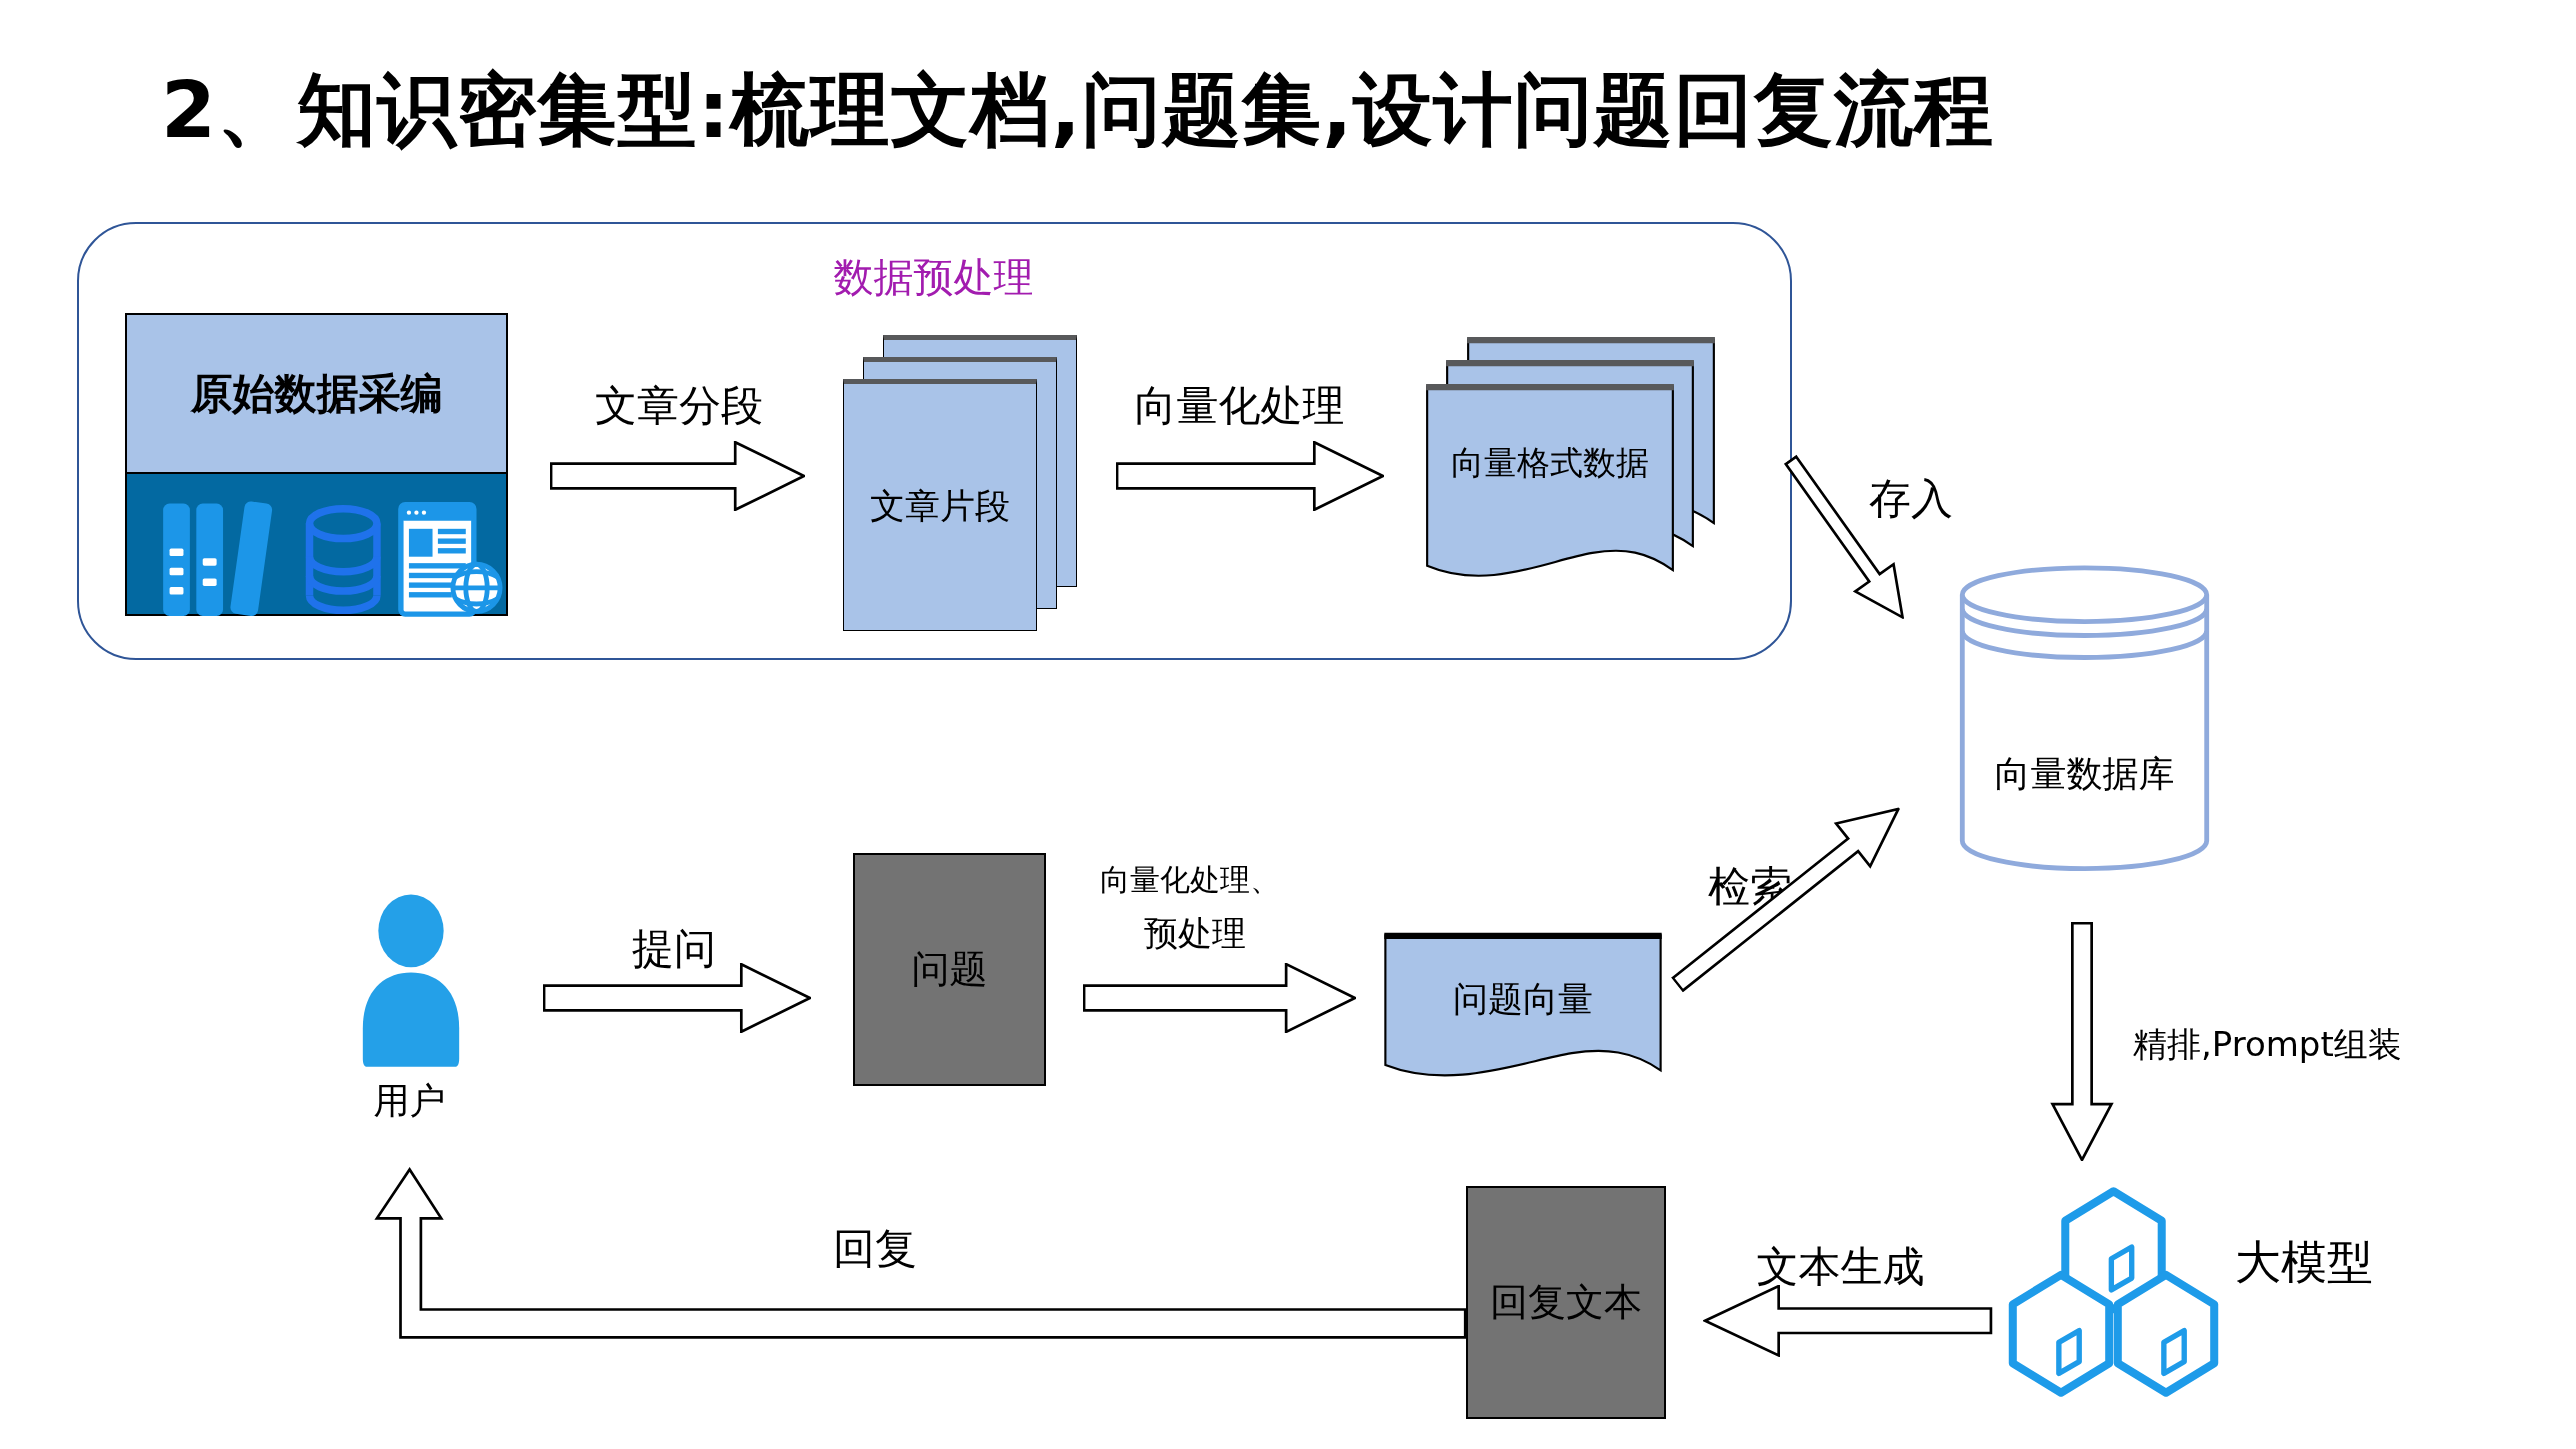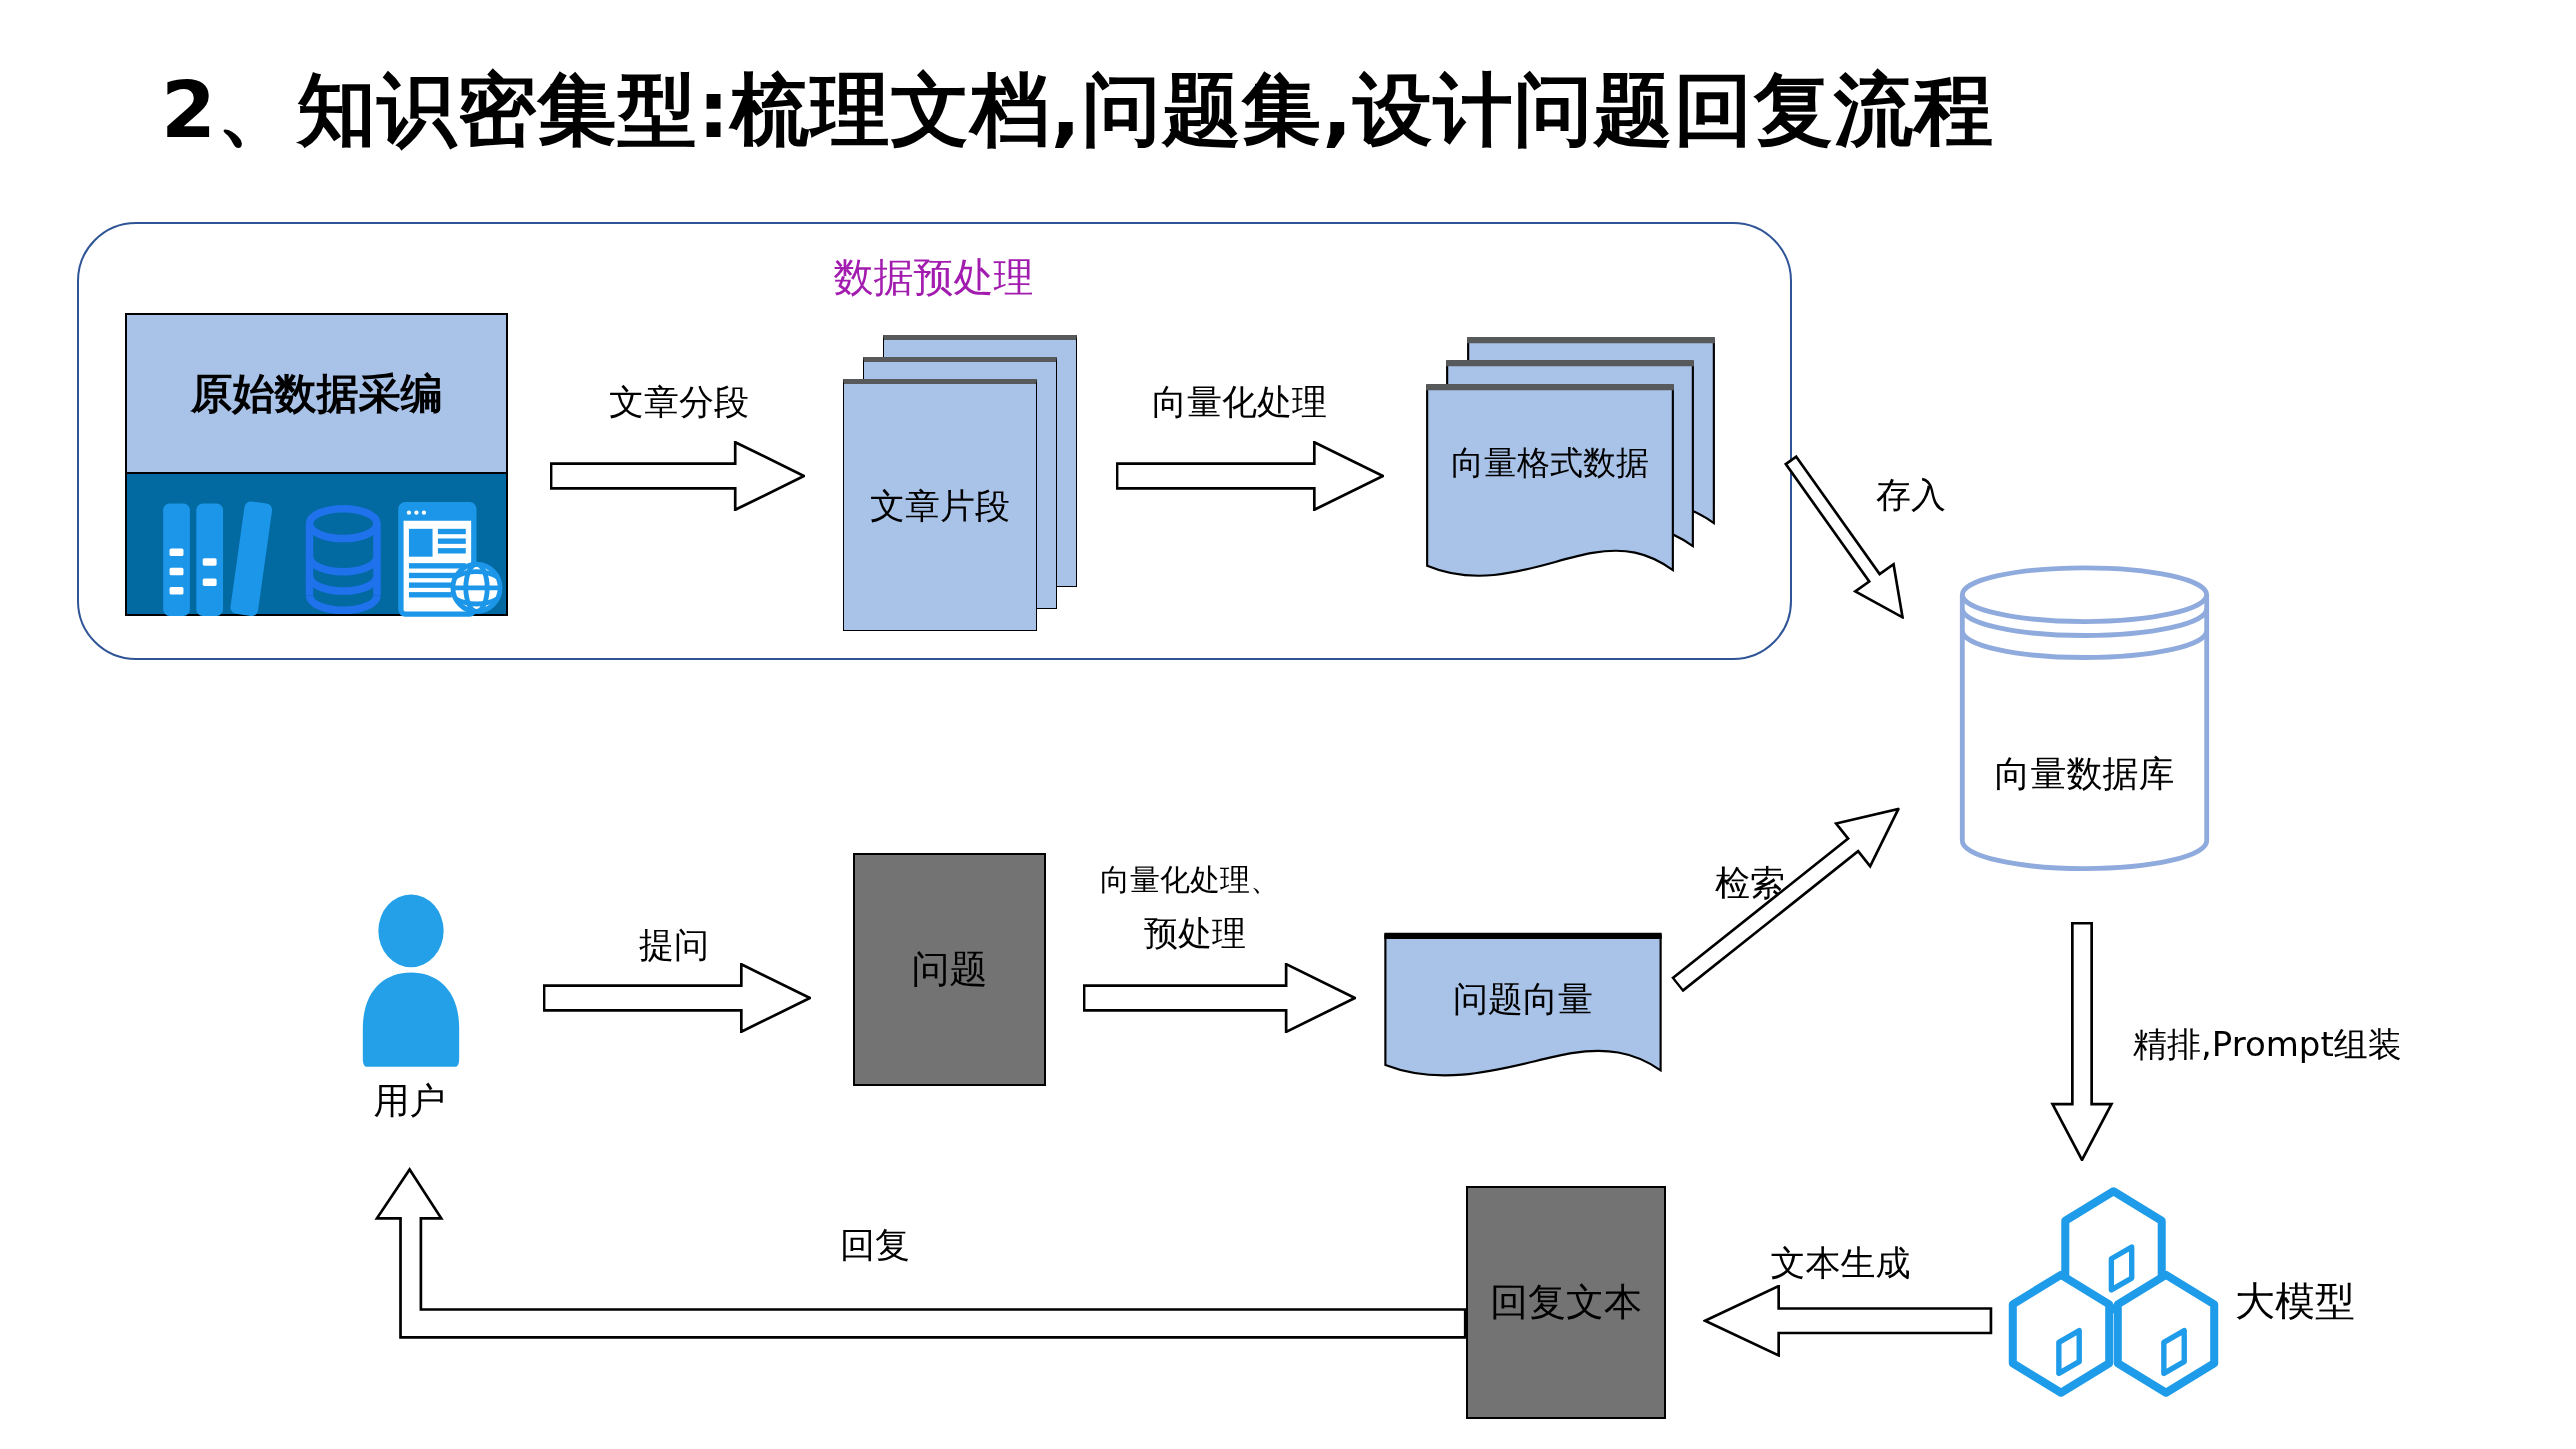--- a/index.html
+++ b/index.html
@@ -1,21 +1,21 @@
 <!DOCTYPE html>
 <html style="font-size:8.6px"><head>
 <meta charset="utf-8">
 <style>
   html,body{margin:0;padding:0;background:#ffffff;}
   #stage{position:relative;width:2576px;height:1449px;background:#ffffff;overflow:hidden;
          font-family:"DejaVu Sans","Liberation Sans",sans-serif;color:#000;}
   .abs{position:absolute;}
   .ctr{display:flex;align-items:center;justify-content:center;text-align:center;}
   .nowrap{white-space:nowrap;}
-  .lbl{font-size:35px;line-height:1.15;}
+  .lbl{font-size:42px;line-height:1.15;}
   #page-title{left:161px;top:58px;width:2254px;font-size:79px;font-weight:800;letter-spacing:1.1px;}
   #pre-container{left:77px;top:222px;width:1715px;height:438px;border:2.7px solid #2F5597;border-radius:59px;background:#ffffff;box-sizing:border-box;}
   #pre-label{left:778px;top:250px;width:311px;font-size:40px;color:#a21caf;}
   
   #raw-box{left:125px;top:313px;width:383px;height:303px;border:2.1px solid #000;box-sizing:border-box;background:#0369a1;}
   #raw-box-header{position:absolute;left:0;top:0;width:100%;height:159px;background:#A9C3E8;border-bottom:2.1px solid #000;box-sizing:border-box;}
   #raw-box-title{position:absolute;left:0;top:0;width:100%;height:157px;font-size:42px;font-weight:700;}
   
   .page{width:194px;height:252px;background:#A9C3E8;border:1.6px solid #000;border-top:5.4px solid #58595B;box-sizing:border-box;}
   
@@ -141,21 +141,21 @@
   <svg class="abs" style="left:2007px;top:1187px;" width="213" height="210" viewBox="0 0 396 392">
     <g fill="#ffffff" stroke="#1E9BE9" stroke-width="15" stroke-linejoin="round">
       <polygon points="198,8 288,63 288,173 198,228 108,173 108,63"></polygon>
       <path d="M 194 134 L 232 112 L 232 170 L 194 192 Z" stroke-width="10"></path>
       <polygon points="100,164 190,219 190,329 100,384 10,329 10,219"></polygon>
       <path d="M 96 290 L 134 268 L 134 326 L 96 348 Z" stroke-width="10"></path>
       <polygon points="296,164 386,219 386,329 296,384 206,329 206,219"></polygon>
       <path d="M 292 290 L 330 268 L 330 326 L 292 348 Z" stroke-width="10"></path>
     </g>
   </svg>
-  <div class="abs nowrap" style="left:2235px;top:1274px;font-size:40px;">大模型</div>
+  <div class="abs nowrap" style="left:2235px;top:1232px;font-size:46px;">大模型</div>
 
   <div class="abs ctr lbl nowrap" style="left:1733px;top:1243px;width:215px;">文本生成</div>
   <svg class="abs" style="left:1703px;top:1285px;" width="290" height="72" viewBox="0 0 540 135">
     <polygon points="2,67 140,2 140,44 538,44 538,90 140,90 140,132" fill="#ffffff" stroke="#000" stroke-width="5"></polygon>
   </svg>
 
   <div class="abs bluebox ctr nowrap" style="left:1466px;top:1186px;width:200px;height:233px;">
     <span>回复文本</span>
   </div>
 

